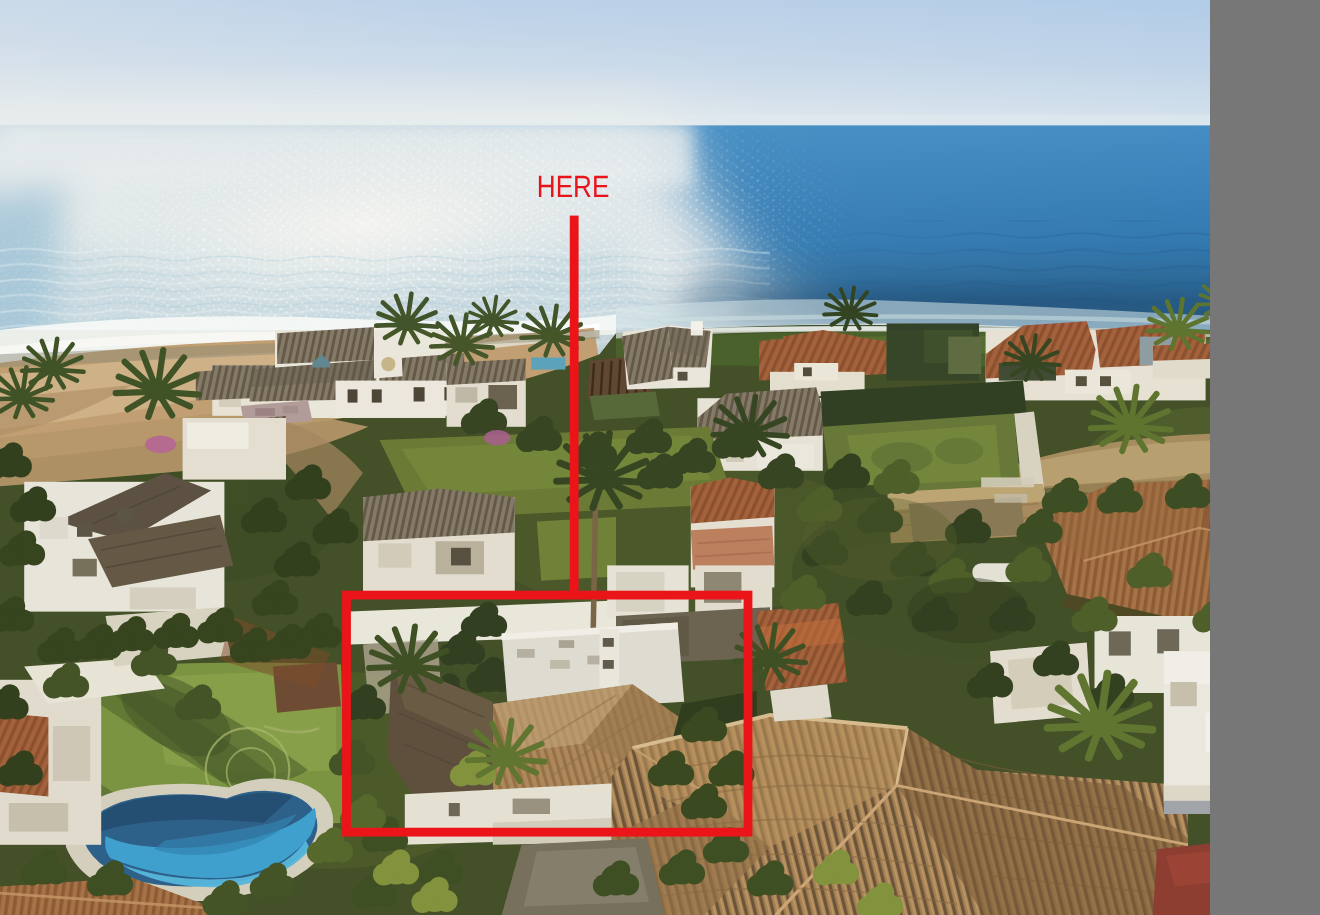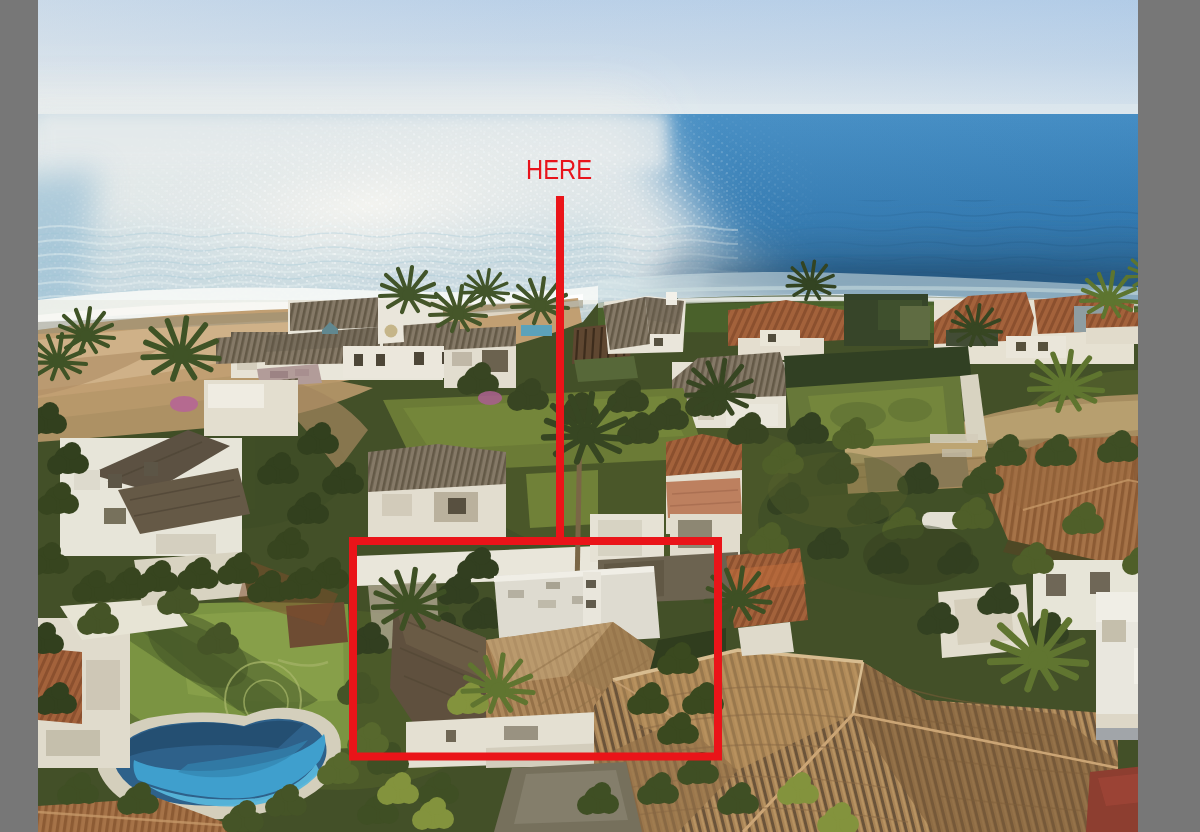--- a/index.html
+++ b/index.html
@@ -1,17 +1,17 @@
 <!DOCTYPE html>
 <html><head>
 <meta charset="utf-8">
 <title>Beachfront aerial</title>
 <style>
 html,body{margin:0;padding:0;background:#777;}
-#stage{position:relative;width:1100px;height:832px;overflow:hidden;font-family:"Liberation Sans",sans-serif;padding-left:38px;}
+#stage{position:relative;width:1100px;height:832px;overflow:hidden;font-family:"Liberation Sans",sans-serif;}
 </style>
 </head>
 <body>
 <div id="stage">
 <svg width="1200" height="832" viewBox="0 0 1200 832">
 <defs>
 <linearGradient id="skyg" x1="0" y1="0" x2="0" y2="1">
  <stop offset="0" stop-color="#b2cbe6"></stop>
  <stop offset="0.5" stop-color="#c6d7e8"></stop>
  <stop offset="0.85" stop-color="#dde6ec"></stop>

